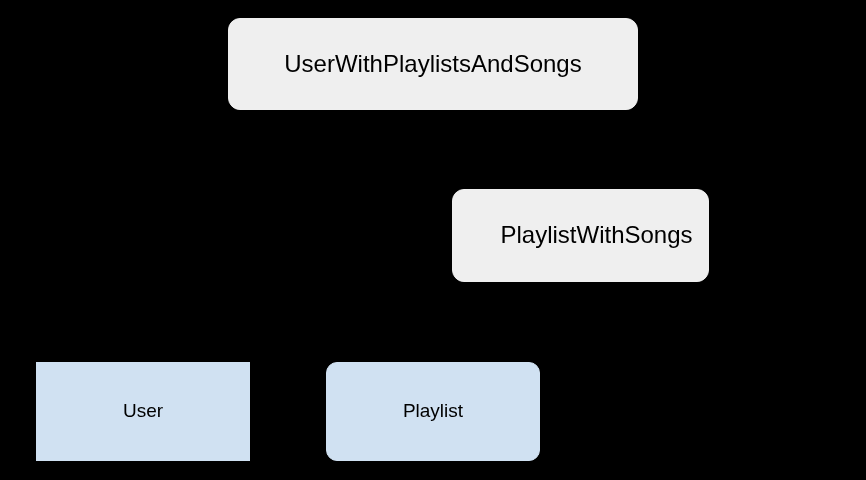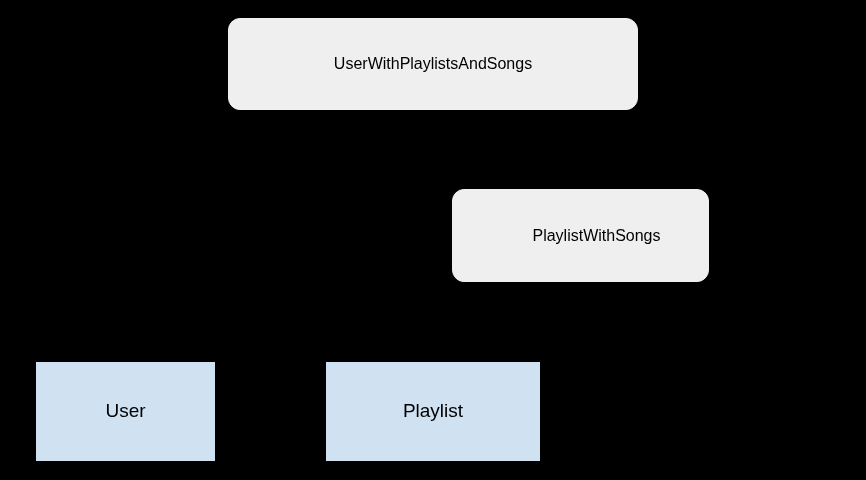--- a/index.html
+++ b/index.html
@@ -31,35 +31,35 @@
   .node .node-label {
     display: block;
     padding: 0 8px;
     white-space: nowrap;
   }
   
   .node.rounded {
     background: #EFEFEF;
     border-radius: 12px;
     border: 1px solid #EFEFEF;
-    font-size: 16px;
+    font-size: 24px;
   }
   
   .node.entity {
     background: #D0E1F2;
     border-radius: 0;
     border: 1px solid #D0E1F2;
     font-size: 19px;
   }
 
   
   #node-userwithplaylistsandsongs { left: 228px; top: 18px;  width: 410px; height: 92px; }
   #node-playlistwithsongs         { left: 452px; top: 189px; width: 257px; height: 93px; padding-left: 32px; }
-  #node-user                      { left: 36px;  top: 362px; width: 179px; height: 99px; }
-  #node-playlist                  { left: 326px; top: 362px; width: 214px; height: 99px; }
+  #node-user                      { left: 36px;  top: 362px; width: 214px; height: 99px; }
+  #node-playlist                  { left: 326px; top: 362px; width: 214px; height: 99px; border-radius: 11px; }
   #node-song                      { left: 616px; top: 362px; width: 214px; height: 99px; }
 
   
   #edge-layer {
     position: absolute;
     left: 0; top: 0;
     width: 866px;
     height: 480px;
     pointer-events: none;
   }

